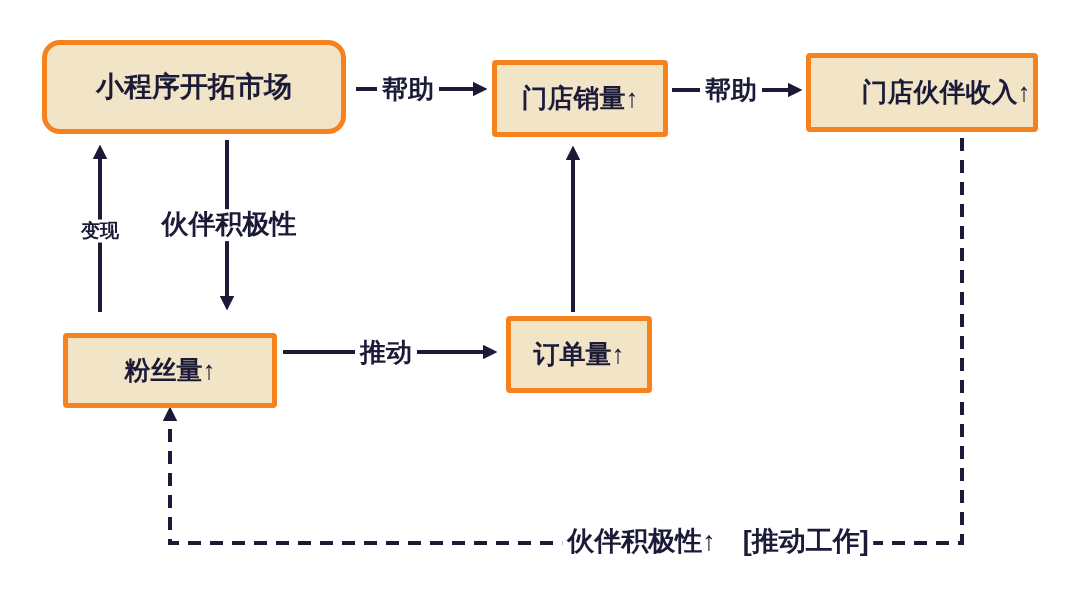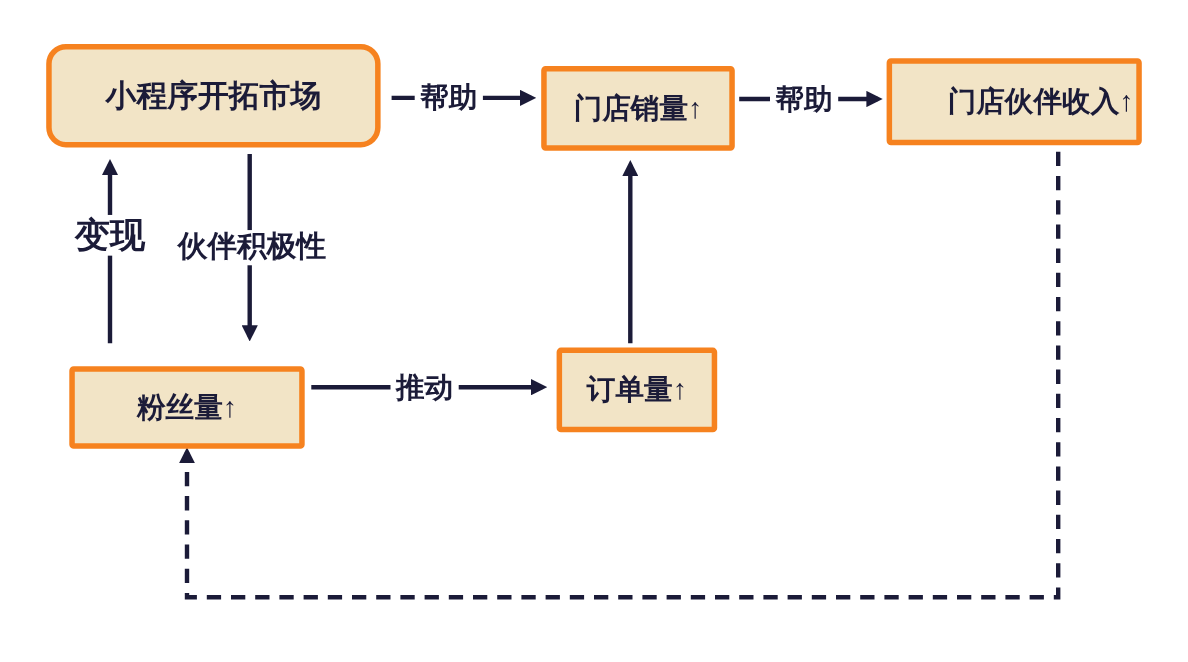--- a/index.html
+++ b/index.html
@@ -98,20 +98,21 @@
   </div>
 
   <div class="node" style="left:506px; top:316px; width:146px; height:77px; font-size:26px;justify-content:center;">
     <span>订单量↑</span>
   </div>
 
   <div class="elabel" style="left:408px; top:89px; font-size:26px;">帮助</div>
 
   <div class="elabel" style="left:731px; top:90px; font-size:26px;">帮助</div>
 
-  <div class="elabel" style="left:100px; top:214px; font-size:32px;">变现</div>
+  <div class="elabel" style="left:100px; top:231px; font-size:19px;">变现</div>
 
   <div class="elabel" style="left:229px; top:225px; font-size:27px;">伙伴积极性</div>
 
   <div class="elabel" style="left:386px; top:352px; font-size:26px;">推动</div>
 
+  <div class="elabel" style="left:718px; top:542px; font-size:27px;">伙伴积极性↑　[推动工作]</div>
 
 </div>
 
 </body></html>

